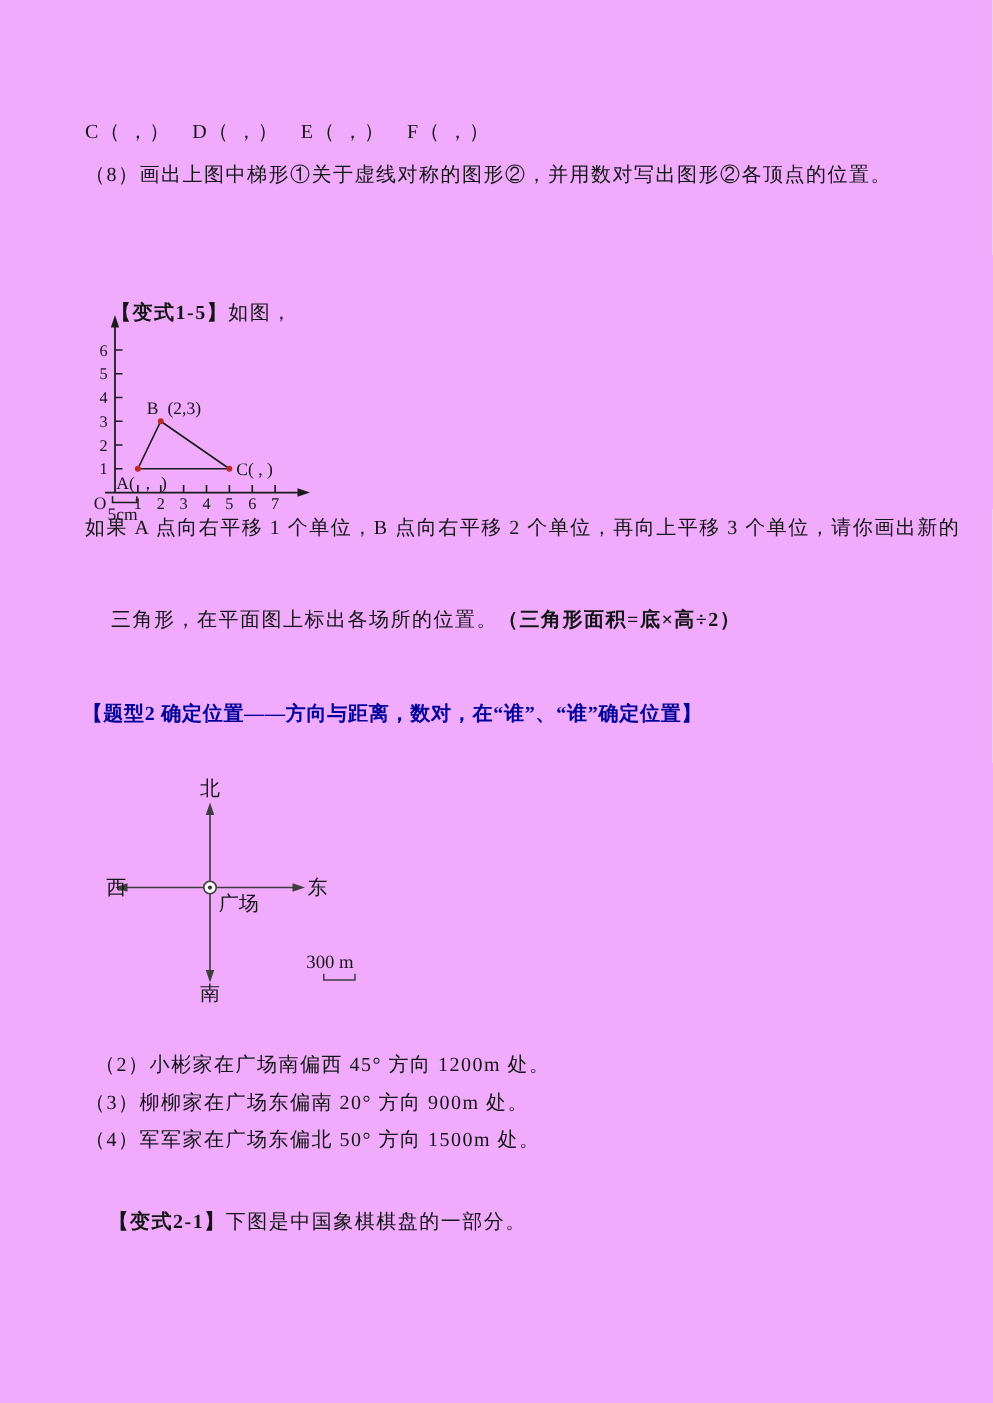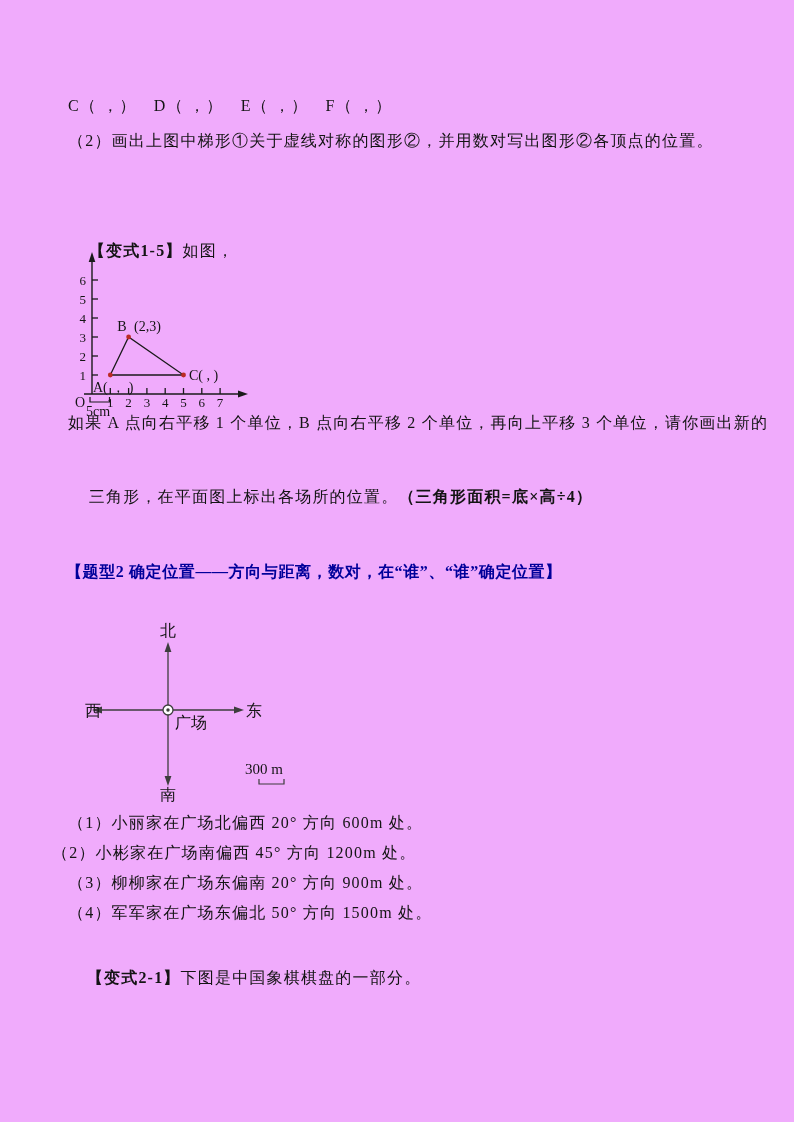--- a/index.html
+++ b/index.html
@@ -16,21 +16,21 @@
   svg .lbl{font-size:14px;}
   svg .dir{font-size:16px;}
 </style>
 </head>
 <body>
 
 <div class="page">
 
   <div class="t" style="left:68px;top:96px;">C（ ，）　D（ ，）　E（ ，）　F（ ，）</div>
 
-  <div class="t" style="left:68px;top:131px;">（2）画出上图中梯形①关于虚线对称的图形②，并用数对写出图形②各顶点的位置。</div>
+  <div class="t" style="left:68px;top:131px;">（8）画出上图中梯形①关于虚线对称的图形②，并用数对写出图形②各顶点的位置。</div>
 
   <div class="t" style="left:68px;top:221px;">
     <span class="bold">【变式1-5】</span><span>如图，</span>
   </div>
 
   <svg class="fig" style="left:70px;top:250px;" width="195" height="172" viewBox="0 0 195 172">
 
     <line x1="22" y1="144" x2="22" y2="10" stroke="#1a1a1a" stroke-width="1.4"></line>
     <polygon points="22,2 18.7,12 25.3,12" fill="#1a1a1a"></polygon>
     <line x1="14" y1="144" x2="170" y2="144" stroke="#1a1a1a" stroke-width="1.4"></line>
@@ -81,21 +81,21 @@
     <circle cx="113.5" cy="125" r="2.4" fill="#bb2b25"></circle>
 
     <text class="lbl" x="52" y="81" text-anchor="middle">B</text>
     <text class="lbl" x="64" y="81">(2,3)</text>
     <text class="lbl" x="119" y="130">C( , )</text>
     <text class="lbl" x="23" y="141.5">A( ， )</text>
   </svg>
 
   <div class="t" style="left:68px;top:413px;">如果 A 点向右平移 1 个单位，B 点向右平移 2 个单位，再向上平移 3 个单位，请你画出新的</div>
   <div class="t" style="left:68px;top:467px;">
-    <span>三角形，在平面图上标出各场所的位置。</span><span class="bold">（三角形面积=底×高÷4）</span>
+    <span>三角形，在平面图上标出各场所的位置。</span><span class="bold">（三角形面积=底×高÷2）</span>
   </div>
 
   <div class="t heading-blue" style="left:66px;top:562px;">【题型2 确定位置——方向与距离，数对，在“谁”、“谁”确定位置】</div>
 
 
   <svg class="fig" style="left:78px;top:616px;" width="218" height="192" viewBox="0 0 218 192">
 
     <line x1="90" y1="34" x2="90" y2="162" stroke="#3d3d3d" stroke-width="1.3"></line>
     <polygon points="90,26 86.6,36 93.4,36" fill="#3d3d3d"></polygon>
     <polygon points="90,170 86.6,160 93.4,160" fill="#3d3d3d"></polygon>
@@ -111,22 +111,21 @@
     <text class="dir" x="90" y="184" text-anchor="middle">南</text>
     <text class="dir" x="15" y="99.5" text-anchor="middle">西</text>
     <text class="dir" x="176" y="99.5" text-anchor="middle">东</text>
 
     <text class="dir" x="97" y="112">广场</text>
 
     <text class="lbl" x="167" y="158" style="font-size:15px">300 m</text>
     <path d="M181 163 L181 168 L206 168 L206 163" fill="none" stroke="#3d3d3d" stroke-width="1.2"></path>
   </svg>
 
-  <div class="t" style="left:68px;top:813px;">（1）小丽家在广场北偏西 20° 方向 600m 处。</div>
-  <div class="t" style="left:52px;top:843px;text-align:center;">（2）小彬家在广场南偏西 45° 方向 1200m 处。</div>
+  <div class="t" style="left:76px;top:843px;text-align:center;">（2）小彬家在广场南偏西 45° 方向 1200m 处。</div>
   <div class="t" style="left:68px;top:873px;">（3）柳柳家在广场东偏南 20° 方向 900m 处。</div>
   <div class="t" style="left:68px;top:903px;">（4）军军家在广场东偏北 50° 方向 1500m 处。</div>
 
   <div class="t" style="left:66px;top:948px;">
     <span class="bold">【变式2-1】</span><span>下图是中国象棋棋盘的一部分。</span>
   </div>
 
 </div>
 
 </body></html>

